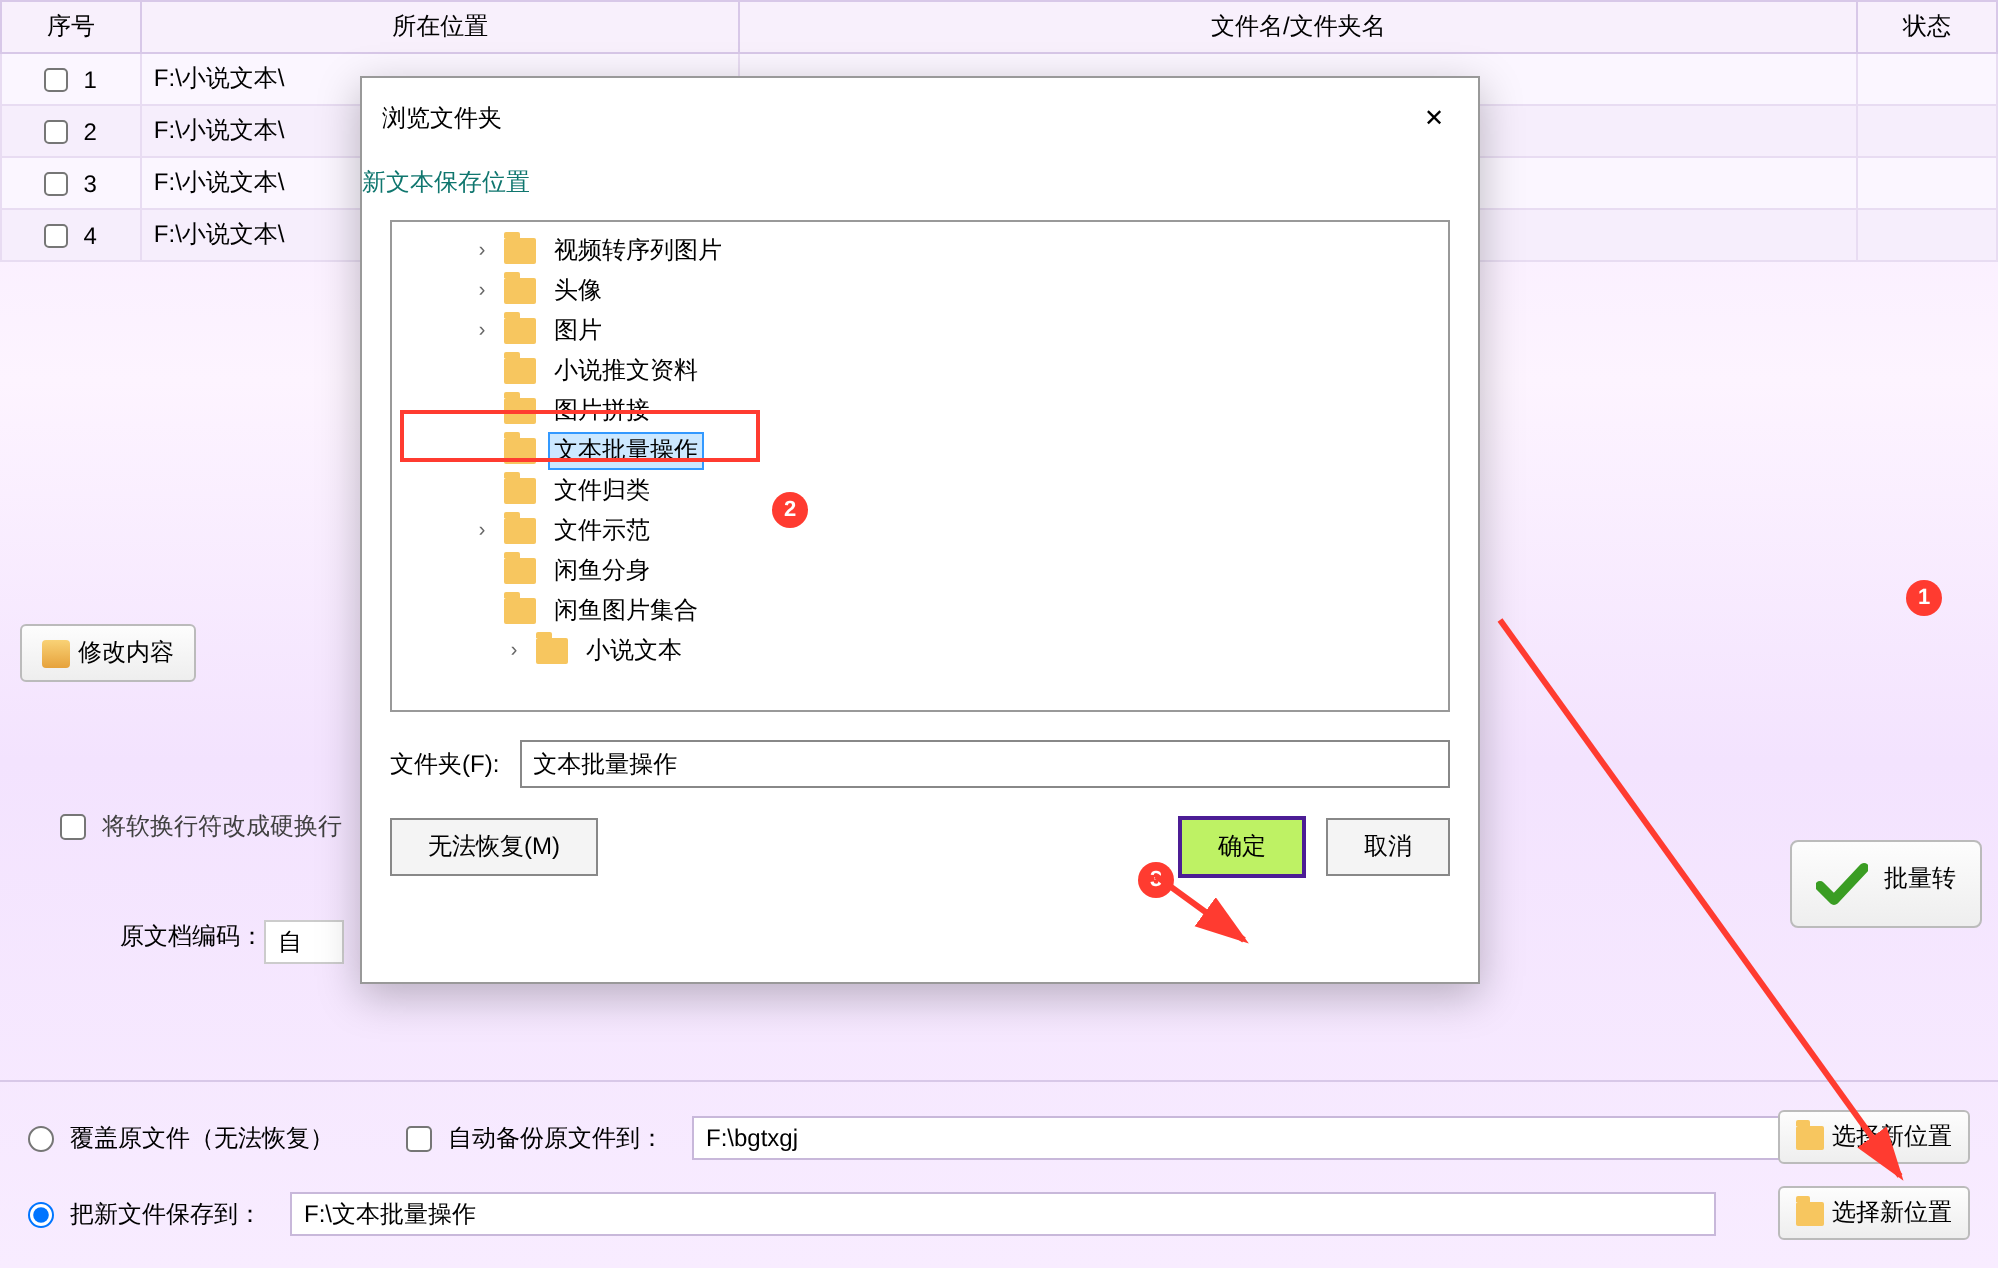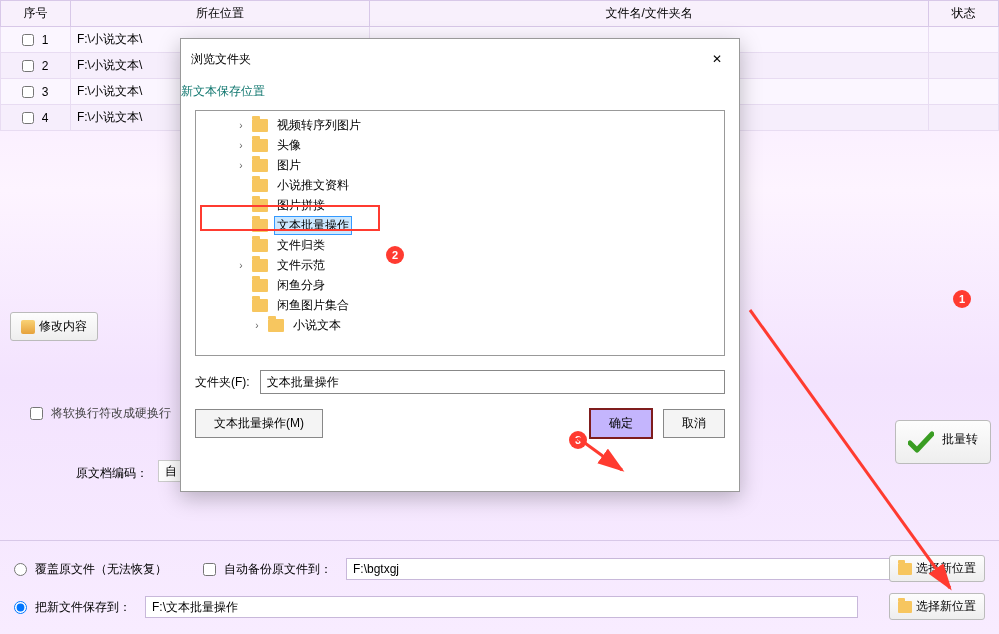--- a/index.html
+++ b/index.html
@@ -24,21 +24,21 @@
 .icon-add::before, .icon-add::after { content:""; position:absolute; background:#fff; }
 .icon-add::before { left:6px; top:3px; width:2px; height:8px; }
 .icon-add::after { left:3px; top:6px; width:8px; height:2px; }
 .icon-edit { background: linear-gradient(#f9d276,#e6a23c); border-radius:2px; }
 
 
 .opt-row { position: absolute; left: 30px; display: flex; align-items: center; gap: 8px; }
 .opt1 { top: 405px; }
 .lbl { color:#404040; }
 
-.enc-row { position:absolute; top:460px; left:76px; display:flex; align-items:flex-end; gap:10px; }
+.enc-row { position:absolute; top:460px; left:60px; display:flex; align-items:flex-start; }
 .enc-input { background:#fff; border:1px solid #ccc; padding:3px 6px; width:40px; }
 
 
 .bottom-sep { position:absolute; top:540px; left:0; right:0; border-top:1px solid #d8c8e8; }
 .radio-row { position:absolute; left:14px; display:flex; align-items:center; gap:8px; }
 .r1 { top:558px; }
 .r2 { top:596px; }
 .path-input { background:#fff; border:1px solid #c8b8da; padding:3px 6px; }
 .path-a { width:618px; margin-left:6px; }
 .path-b { width:713px; margin-left:6px; }
@@ -74,21 +74,21 @@
 .badge { position:absolute; width:18px; height:18px; background:#ff3b30; border-radius:50%; color:#fff; display:flex; align-items:center; justify-content:center; font-size:11px; font-weight:bold; }
 .bd1 { top:290px; left:953px; }
 .bd2 { top:246px; left:386px; }
 .bd3 { top:431px; left:569px; }
 
 .dlg-folder-row { display:flex; align-items:center; gap:10px; padding:14px; }
 .folder-input { flex:1; border:1px solid #888; padding:4px 6px; height:24px; }
 
 .dlg-btn-row { display:flex; align-items:center; padding:0 14px 14px; gap:10px; }
 .dlg-btn { border:1px solid #888; background:#f4f4f4; padding:5px 18px; cursor:pointer; }
-.dlg-btn.primary { border:2px solid #7f1d1d; background:#c4b5fd; }
+.dlg-btn.primary { border:2px solid #4c1d95; background:#bef264; }
 .spacer { flex:1; }
 
 
 .arrow-svg { position:absolute; pointer-events:none; }
 </style>
 </head>
 <body>
 
 <table class="table">
   <thead>
@@ -241,21 +241,21 @@
           <span class="tree-folder"></span>
           <span class="tree-label">小说文本</span>
         </div>
       </div>
   </div>
   <div class="dlg-folder-row">
     <span>文件夹(F):</span>
     <input class="folder-input" value="文本批量操作" style="">
   </div>
   <div class="dlg-btn-row">
-    <button class="dlg-btn">文本批量操作(M)</button>
+    <button class="dlg-btn">无法恢复(M)</button>
     <div class="spacer"></div>
     <button class="dlg-btn primary">确定</button>
     <button class="dlg-btn">取消</button>
   </div>
 </div>
 
 <div class="highlight-box hl1"></div>
 
 <div class="badge bd2">2</div>
 <div class="badge bd3">3</div>

